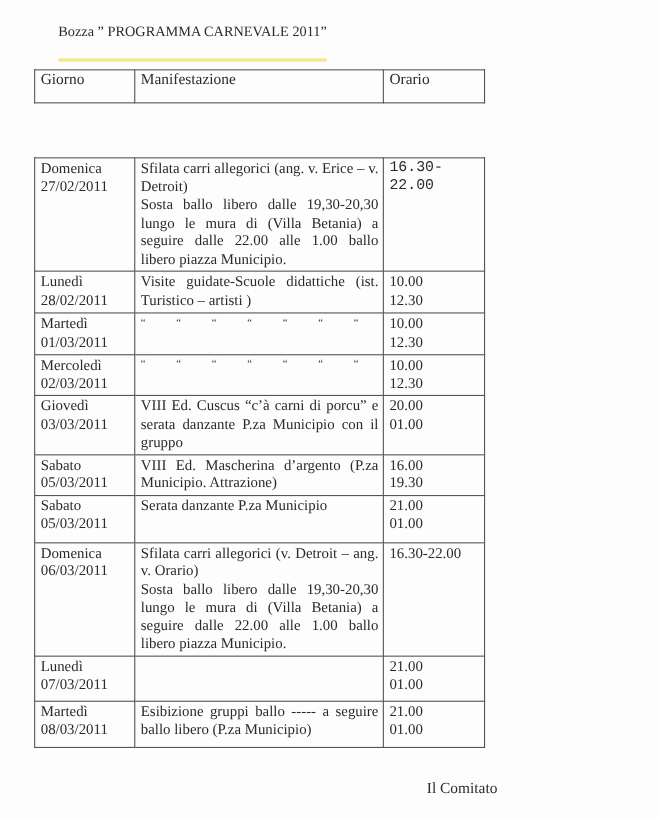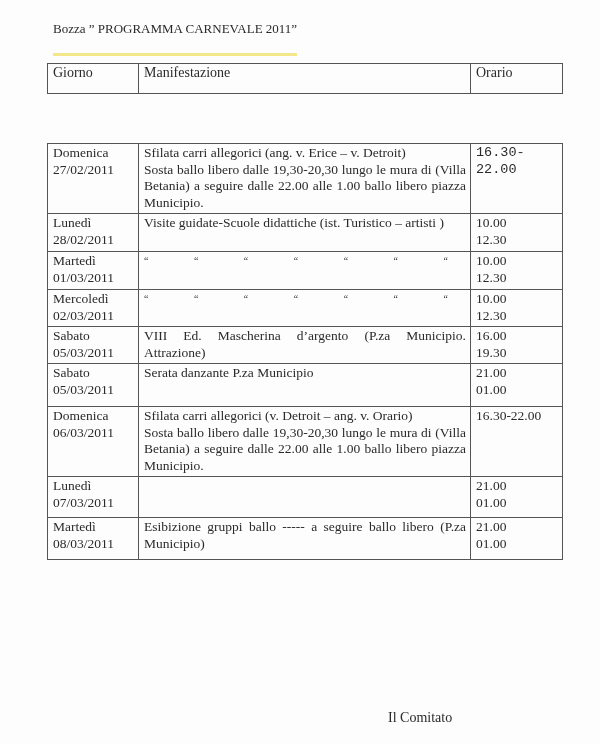--- a/index.html
+++ b/index.html
@@ -4,21 +4,21 @@
 <style>
   html, body { margin: 0; padding: 0; }
   body {
     width: 600px; height: 744px; background: #fdfdfd; position: relative; overflow: hidden;
     font-family: "Liberation Serif", "DejaVu Serif", serif; color: #2a2a2a;
   }
   .title {
     position: absolute; left: 53px; top: 21px; font-size: 13px; line-height: 16px;
     padding-bottom: 16px; border-bottom: 3px solid #f2e88a; white-space: nowrap;
   }
-  table { border-collapse: collapse; position: absolute; left: 47px; width: 516px; table-layout: fixed; border-radius: 11px; }
+  table { border-collapse: collapse; position: absolute; left: 31px; width: 410px; table-layout: fixed; border-radius: 11px; }
   td { border: 1px solid #555; vertical-align: top; font-size: 13.5px; line-height: 16.5px; padding: 1px 4px 2px 5px; }
   .hdr { top: 63px; }
   .hdr td { height: 26px; font-size: 14px; }
   .main { top: 143px; }
   .c1 { width: 81px; }
   .c3 { width: 82px; margin-left: 41px; }
   .just { text-align: justify; }
   .ditto { display: flex; justify-content: space-between; padding-right: 18px; font-size: 10px; }
   .sign { position: absolute; left: 388px; top: 710px; font-size: 14px; }
 </style>
@@ -102,20 +102,34 @@
             <span>“</span>
             <span>“</span>
             <span>“</span>
           </div>
         </td>
         <td class="c3">
           <div>10.00</div>
           <div>12.30</div>
         </td>
       </tr>
+      <tr style="height: 38px;">
+        <td class="c1">
+          <div>Giovedì</div>
+          <div>03/03/2011</div>
+        </td>
+        <td class="just">
+          <div> VIII  Ed. Cuscus “c’à carni di porcu” e serata danzante P.za Municipio con il gruppo</div>
+          <div></div>
+        </td>
+        <td class="c3">
+          <div>20.00</div>
+          <div>01.00</div>
+        </td>
+      </tr>
       <tr style="height: 37px;">
         <td class="c1">
           <div>Sabato</div>
           <div>05/03/2011</div>
         </td>
         <td class="just">
           <div> VIII Ed. Mascherina d’argento (P.za Municipio. Attrazione)</div>
           <div></div>
         </td>
         <td class="c3">

